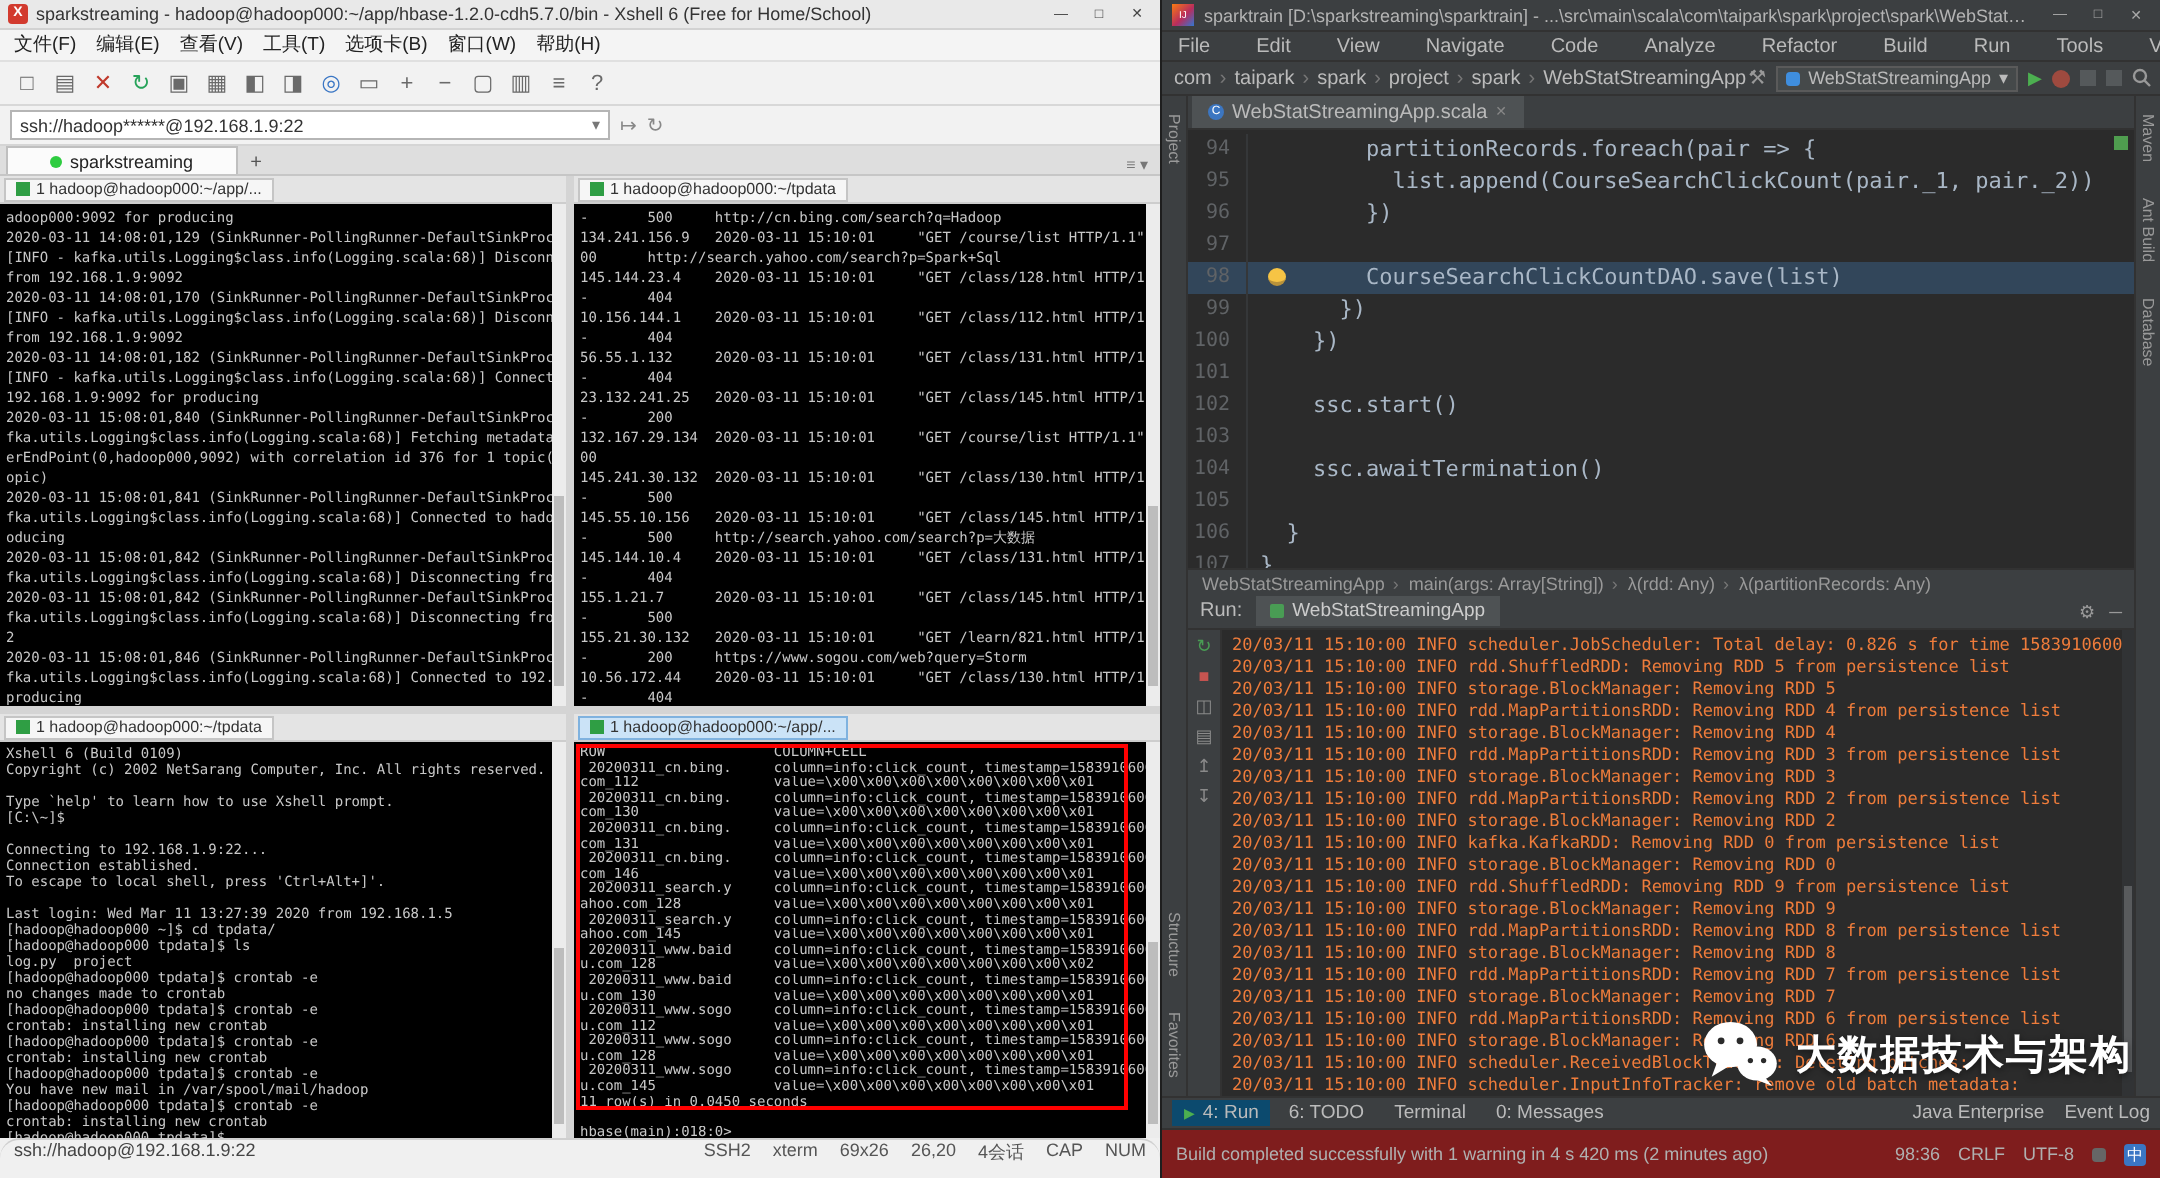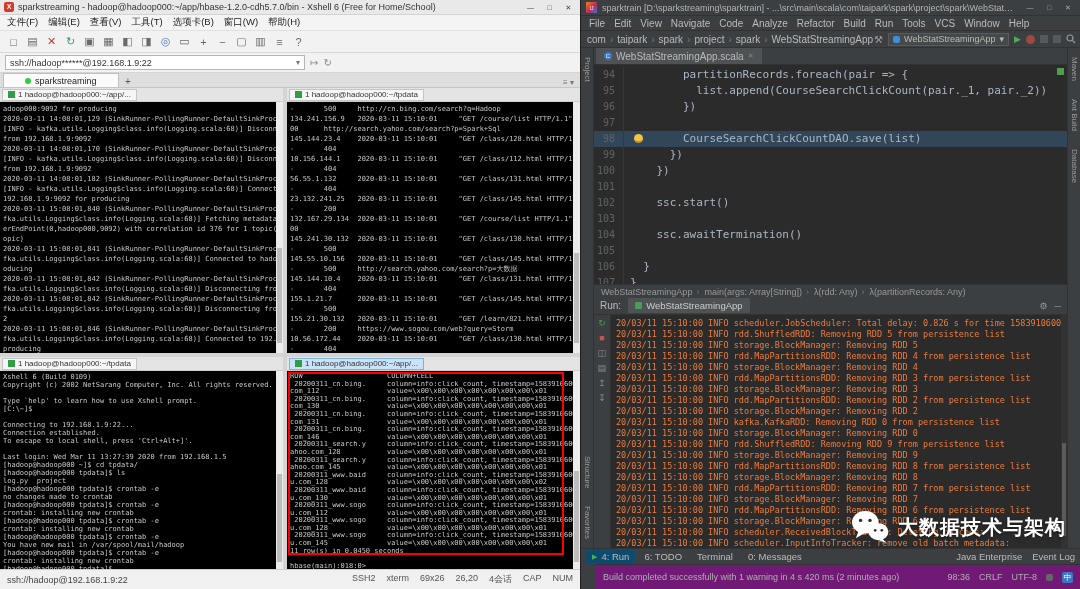--- a/index.html
+++ b/index.html
@@ -57,34 +57,34 @@
   .bl .tline { height:8px; line-height:8px; }
   .br .tline { height:7.6px; line-height:7.6px; }
   .p-scroll { width:7px; background:#ececec; flex:none; position:relative; }
   .p-thumb { position:absolute; left:1px; right:1px; background:#bdbdbd; }
   .tl .p-thumb { top:58%; height:38%; }
   .tr .p-thumb { top:60%; height:36%; }
   .bl .p-thumb { top:52%; height:44%; }
   .br .p-thumb { top:50%; height:46%; }
   .red-box { position:absolute; left:288px; top:284px; width:276px; height:183px;
              border:2px solid #ff0000; z-index:4; pointer-events:none; }
-  .x-status { height:20px; background:#f0f0f0; border-top:1px solid #cfcfcf; display:flex; align-items:center;
-              gap:6px; font-size:9px; color:#444; padding:0 7px; }
+  .x-status { height:20px; background:#f0f0f0; border-top:1px solid #cfcfcf; display:flex; 
+              gap:6px; font-size:9px; color:#444; padding:0 7px;border-radius:10px; }
   .x-status-right { margin-left:auto; display:flex; gap:11px; color:#555; }
 
   
   .idea { width:500px; height:589px; display:flex; flex-direction:column; background:#3c3f41; color:#bbb;
           flex:none; border-left:1px solid #1e1e1e; position:relative; }
   .i-titlebar { height:16px; display:flex; align-items:center; gap:5px; padding:0 5px; font-size:9px;
                 color:#b4b4b4; border-bottom:1px solid #323232; }
   .ij-icon { width:11px; height:11px; background:linear-gradient(135deg,#f97a12,#b92d5d 55%,#3177d2);
              font-size:5px; color:#fff; display:flex; align-items:center; justify-content:center; flex:none; }
   .i-title { flex:1; overflow:hidden; white-space:nowrap; text-overflow:ellipsis; }
   .i-winbtn { width:14px; text-align:center; font-size:7px; color:#aaa; }
-  .i-menubar { height:15px; display:flex; align-items:center; gap:9px; padding:0 8px; font-size:10px;
+  .i-menubar { height:15px; display:flex; align-items:center; gap:23px; padding:0 8px; font-size:10px;
                color:#bbb; border-bottom:1px solid #323232; }
   .i-navbar { height:17px; display:flex; align-items:center; gap:1px; padding:0 6px; font-size:10px;
               color:#bbb; border-bottom:1px solid #323232; }
   .crumb::after { content:"\203A"; margin:0 4px; color:#777; }
   .crumb:last-of-type::after { content:""; margin:0; }
   .nav-right { margin-left:auto; display:flex; align-items:center; gap:5px; }
   .hammer { color:#999; font-size:10px; }
   .run-combo { height:13px; border:1px solid #5a5a5a; background:#45494a; display:flex; align-items:center;
                gap:4px; padding:0 4px; font-size:9px; color:#bbb; }
   .combo-ico { width:7px; height:7px; border-radius:2px; background:#3f8ede; }
@@ -134,21 +134,21 @@
   .console .tline { height:11px; line-height:11px; font-size:8.5px; color:#ee7c3b; }
   .c-scroll { position:absolute; right:0; top:0; bottom:0; width:6px; background:#313335; }
   .c-thumb { position:absolute; left:1px; right:1px; top:55%; height:40%; background:#595b5d; }
   .i-bottombar { height:16px; display:flex; align-items:center; gap:3px; padding:0 5px; font-size:9.5px;
                  background:#3c3f41; border-top:1px solid #323232; color:#bbb; }
   .b-tab { padding:1px 6px; display:flex; gap:4px; align-items:center; }
   .b-tab.active { background:#0c4a6e; }
   .b-play { color:#4caf50; font-size:7px; }
   .b-right { margin-left:auto; display:flex; gap:10px; align-items:center; }
   .i-statusbar { height:17px; display:flex; align-items:center; gap:8px; padding:12px 7px; font-size:9px;
-                 color:#b0b0b0; background:#701a75; border-top:1px solid #323232;margin-left:15px; }
+                 color:#b0b0b0; background:#7f1d1d; border-top:1px solid #323232; }
   .st-right { margin-left:auto; display:flex; gap:9px; align-items:center; }
   .st-dot { width:7px; height:7px; border-radius:2px; background:#666; }
   .ime-badge { width:11px; height:11px; background:#3a76c4; color:#fff; font-size:8px; line-height:11px;
                text-align:center; border-radius:2px; }
   .watermark { position:absolute; right:14px; bottom:45px; display:flex; align-items:center; gap:9px; z-index:6; }
   .wm-text { font-size:20px; font-weight:bold; color:#fff; letter-spacing:1px;
              text-shadow:0 1px 3px rgba(0,0,0,.55); }
 </style>
 </head>
 <body>

